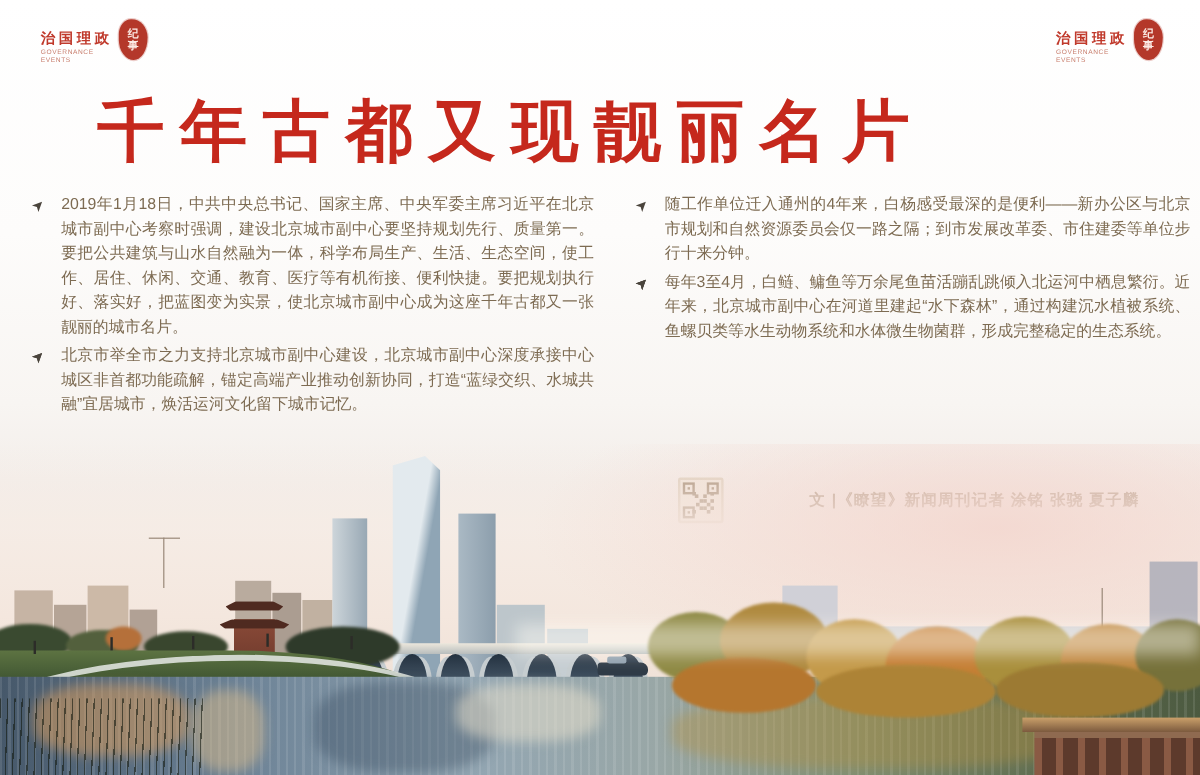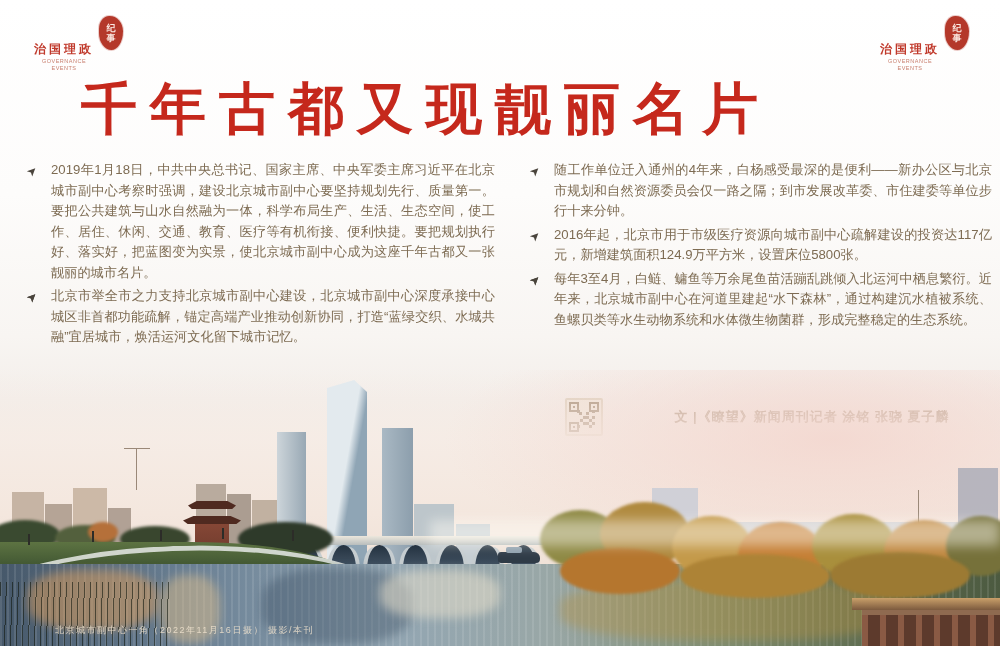--- a/index.html
+++ b/index.html
@@ -7,21 +7,21 @@
   body {
     position:relative;
     font-family:"Liberation Sans", sans-serif;
     background:linear-gradient(180deg,#ffffff 0%,#fdfcfb 30%,#f8f5f2 52%,#f3eeea 62%,#f2ebe6 70%);
   }
 
   
   .corner-logo { position:absolute; top:16px; display:flex; align-items:flex-start; gap:5px; }
   .corner-logo.left  { left:34px; }
   .corner-logo.right { left:880px; }
-  .logo-text { text-align:center; margin-top:25px; }
+  .logo-text { text-align:left; margin-top:8px; }
   .logo-cn { color:#c0392b; font-weight:bold; font-size:12px; letter-spacing:3px; }
   .logo-en { color:#c87f6e; font-size:5.5px; letter-spacing:.5px; line-height:1.3; }
   .seal {
     width:24px; height:34px; background:#b4382a;
     border-radius:42% 55% 48% 52% / 38% 45% 55% 50%;
     color:#fbeae4; font-size:9px; font-weight:bold;
     display:flex; flex-direction:column; align-items:center; justify-content:center;
     line-height:1.15; box-shadow:0 0 0 1px rgba(180,56,42,.25);
   }
 
@@ -140,21 +140,20 @@
   </div>
 </div>
 
 <div class="col right">
   <div class="bullet">
     <span class="arr">➤</span>
     <span>随工作单位迁入通州的4年来，白杨感受最深的是便利——新办公区与北京市规划和自然资源委员会仅一路之隔；到市发展改革委、市住建委等单位步行十来分钟。</span>
   </div>
   <div class="bullet">
     <span class="arr">➤</span>
-    <span>2016年起，北京市用于市级医疗资源向城市副中心疏解建设的投资达117亿元，新增建筑面积124.9万平方米，设置床位5800张。</span>
   </div>
   <div class="bullet">
     <span class="arr">➤</span>
   </div>
   <div class="bullet">
     <span class="arr">➤</span>
     <span>每年3至4月，白鲢、鳙鱼等万余尾鱼苗活蹦乱跳倾入北运河中栖息繁衍。近年来，北京城市副中心在河道里建起“水下森林”，通过构建沉水植被系统、鱼螺贝类等水生动物系统和水体微生物菌群，形成完整稳定的生态系统。</span>
   </div>
 </div>
 
@@ -248,14 +247,13 @@
   <div class="tree" style="left:884px;top:150px;width:80px;height:62px;background:#c08840;"></div>
   <div class="tree" style="left:946px;top:146px;width:70px;height:60px;background:#76713a;"></div>
   <div class="tree" style="left:560px;top:178px;width:120px;height:46px;background:#b5762e;"></div>
   <div class="tree" style="left:680px;top:184px;width:150px;height:44px;background:#ad8336;"></div>
   <div class="tree" style="left:830px;top:182px;width:140px;height:46px;background:#9c7a33;"></div>
   <div class="haze"></div>
 
   <div class="prom"></div>
   <div class="rail"></div>
 
-  <div class="caption">北京城市副中心一角（2022年11月16日摄） 摄影/本刊</div>
 </div>
 
 </body></html>

